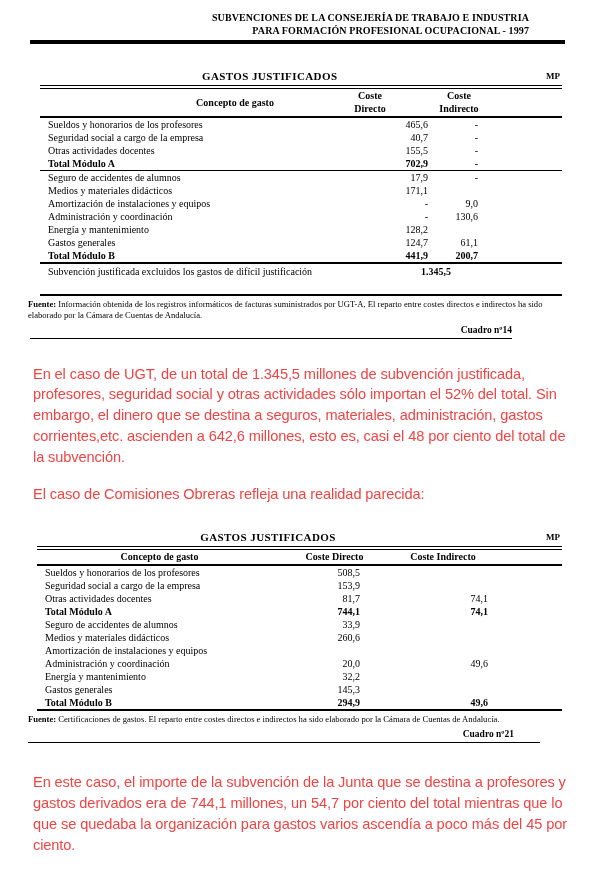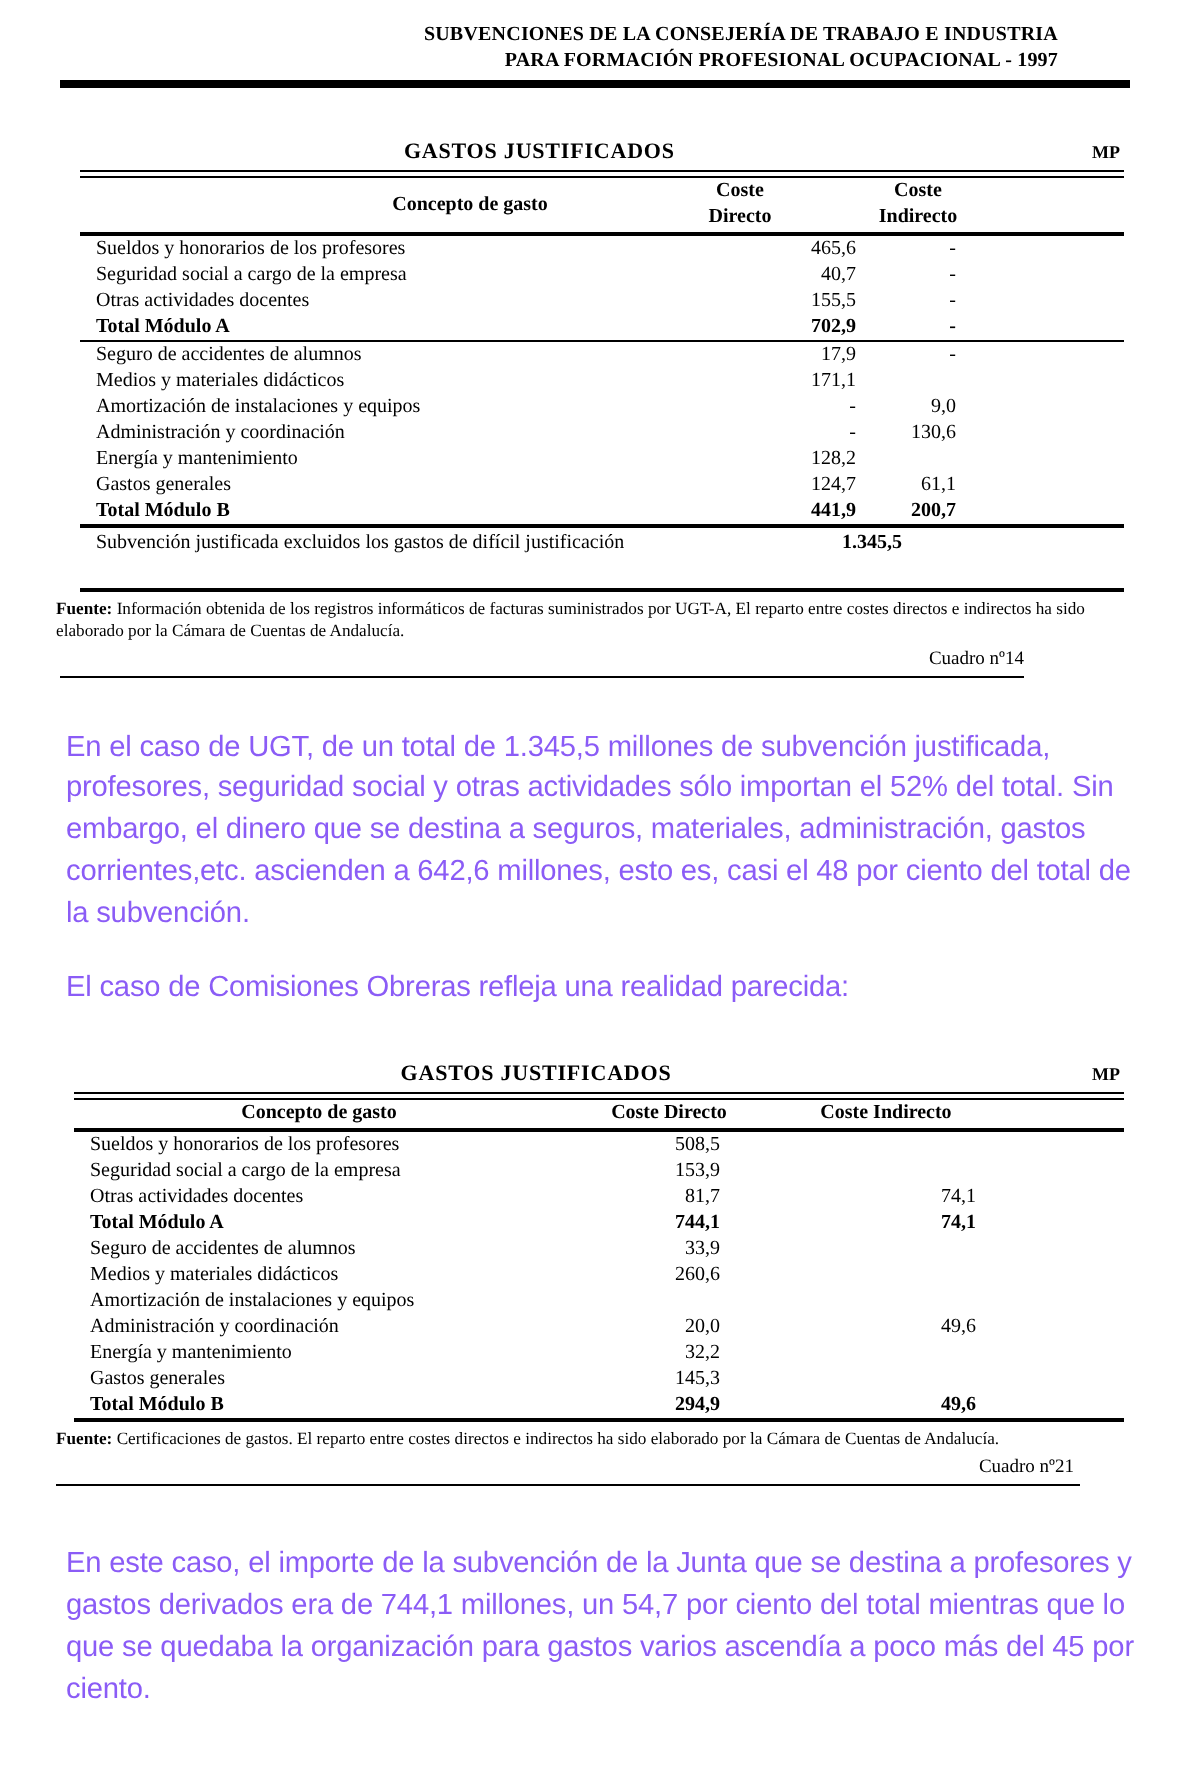--- a/index.html
+++ b/index.html
@@ -104,38 +104,38 @@
 
   
   .src {
     margin: 3px 35px 0 28px;
     font-size: 8.6px;
     line-height: 10.8px;
   }
   .src .src-label { font-weight: bold; }
   .caption {
     text-align: right;
-    font-weight: normal;
+    font-weight: bold;
     font-size: 9.5px;
     line-height: 12px;
     margin-top: 3px;
   }
   .cap1 { margin-right: 88px; }
-  .cap2 { margin-right: 63px; }
+  .cap2 { margin-right: 86px; }
   .foot-rule { border-top: 1.6px solid #000; margin-top: 2px; }
   .fr1 { margin-left: 30px; margin-right: 88px; }
   .fr2 { margin-left: 28px; margin-right: 60px; }
 
   
   .para {
     margin: 0 30px 0 33px;
     font-family: "Liberation Sans", sans-serif;
     font-size: 14.6px;
     line-height: 20.8px;
-    color: #8b5cf6;
+    color: #ef4444;
     letter-spacing: -0.1px;
   }
   .p1 { margin-top: 25px; }
   .p2 { margin-top: 16px; }
   .p3 { margin-top: 29px; }
 </style>
 </head>
 <body>
 
 <div class="doc-header">

